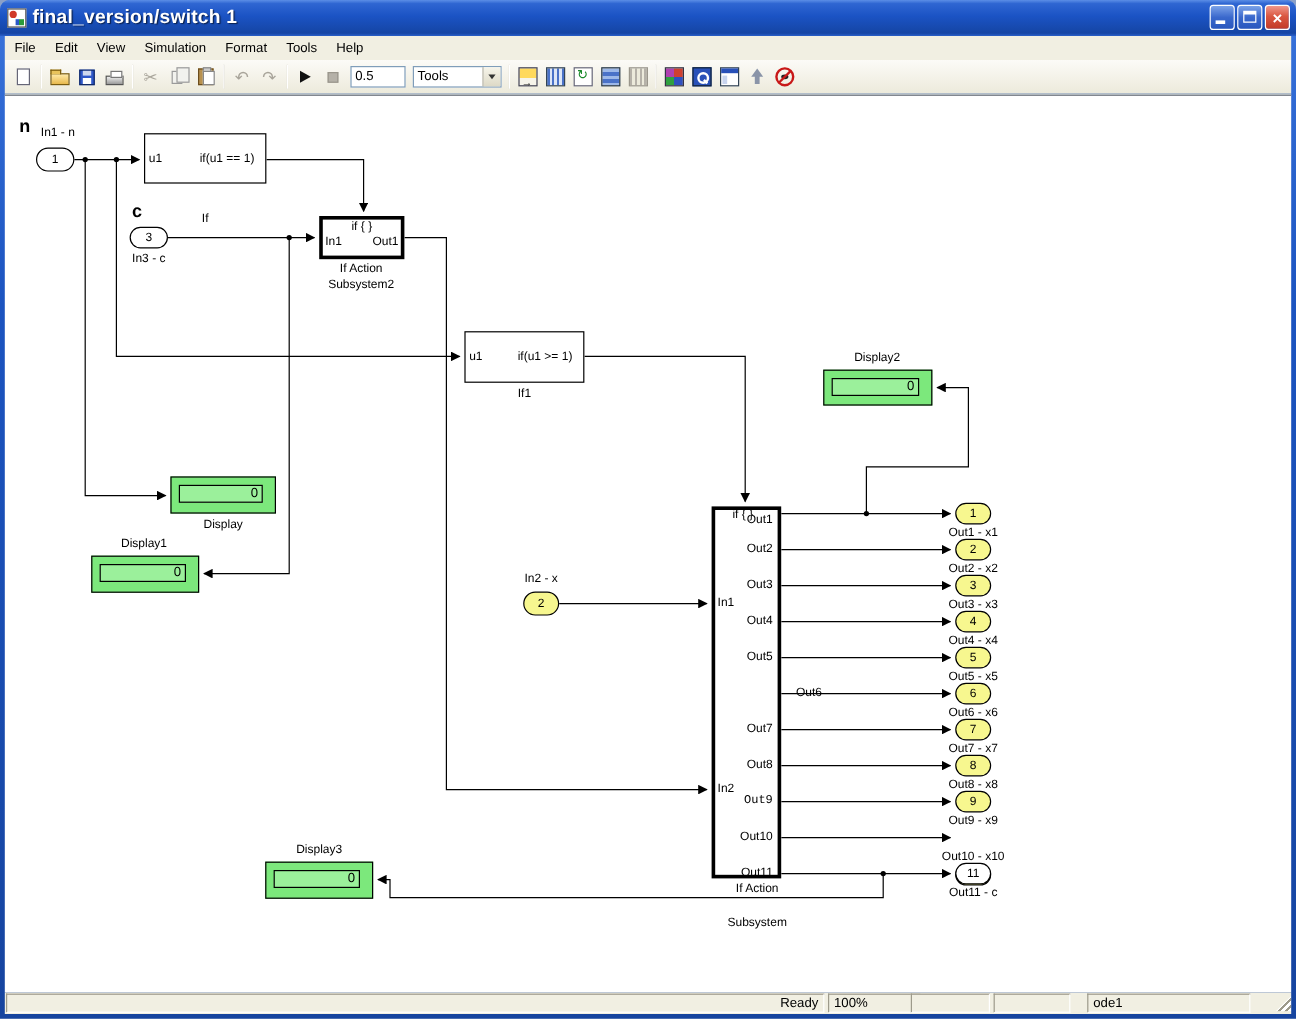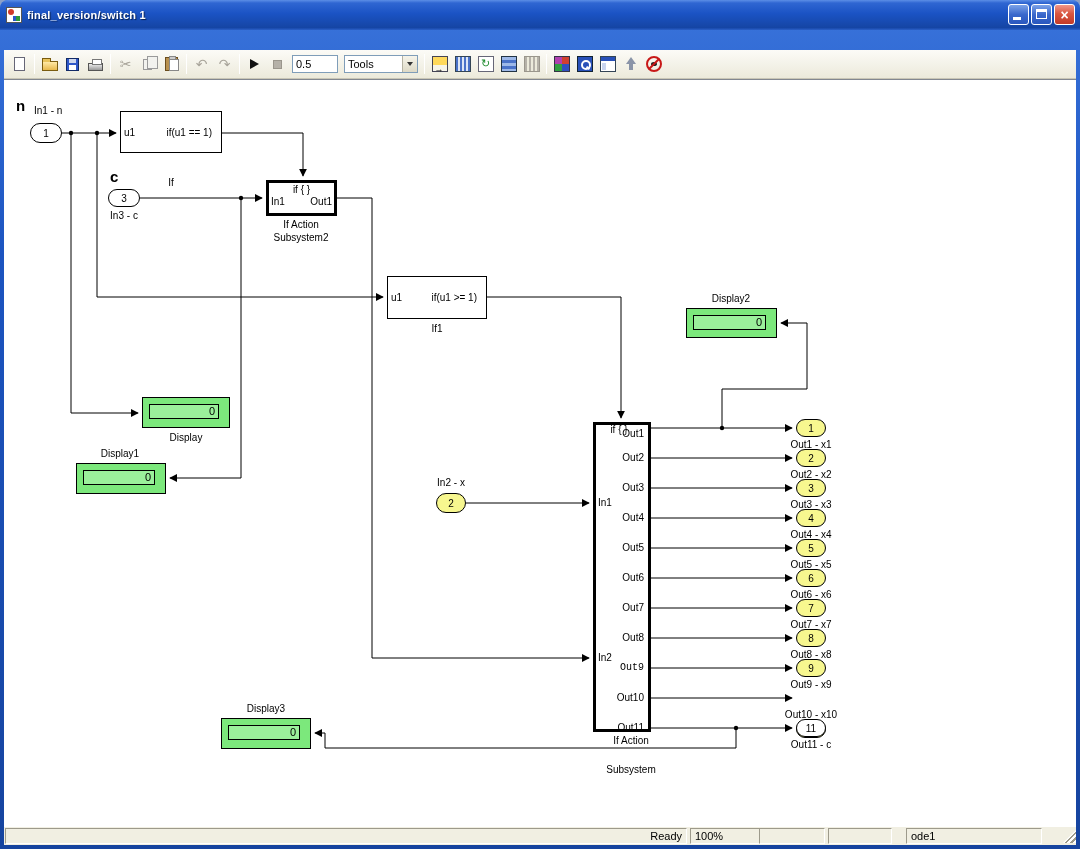--- a/index.html
+++ b/index.html
@@ -4,21 +4,21 @@
 <style>
   html,body{margin:0;padding:0;background:#8ba0c8;}
   *{box-sizing:border-box;font-family:"Liberation Sans", sans-serif;}
   #win{position:relative;width:1080px;height:849px;background:linear-gradient(180deg,#3a74dc,#1c54c0 30%,#16449f);border-radius:8px 8px 0 0;overflow:hidden;}
   
   #titlebar{position:absolute;left:0;top:0;width:100%;height:30px;display:flex;align-items:center;
     background:linear-gradient(180deg,#5c8ee6 0%,#2f66d2 10%,#1b53c4 45%,#1545a4 92%,#2a5fc8 100%);border-radius:8px 8px 0 0;}
   .appicon{width:16px;height:16px;margin:0 5px 0 6px;position:relative;background:#fff;border:1px solid #555;}
   .appicon::before{content:"";position:absolute;left:1px;top:1px;width:6px;height:6px;background:#d03a2a;border-radius:50%;}
   .appicon::after{content:"";position:absolute;right:1px;bottom:1px;width:7px;height:5px;background:linear-gradient(90deg,#2a58c8 0 3px,#2a9a3a 3px);}
-  #titletext{color:#fff;font-weight:bold;font-size:11px;text-shadow:1px 1px 1px rgba(0,0,0,.6);letter-spacing:.2px;}
+  #titletext{color:#fff;font-weight:bold;font-size:16px;text-shadow:1px 1px 1px rgba(0,0,0,.6);letter-spacing:.2px;}
   #winbtns{position:absolute;right:5px;top:4px;display:flex;gap:2px;}
   .wbtn{width:21px;height:21px;border:1px solid #fff;border-radius:3px;position:relative;
     background:linear-gradient(180deg,#7ba2e8,#3a68cc 50%,#2a57be);}
   .wbtn.close{background:linear-gradient(180deg,#f0978a,#da5741 45%,#c23a28);}
   .wbtn .mingl{position:absolute;left:4px;bottom:4px;width:8px;height:3px;background:#fff;}
   .wbtn .maxgl{position:absolute;left:4px;top:4px;width:11px;height:10px;border:1px solid #fff;border-top:3px solid #fff;}
   .wbtn .xgl{position:absolute;left:0;top:1px;width:100%;text-align:center;color:#fff;font-weight:bold;font-size:14px;line-height:18px;}
   
   #menubar{position:absolute;left:4px;right:4px;top:30px;height:20px;background:#f1efe2;display:flex;align-items:center;font-size:11px;color:#000;}
   .mitem{padding:0 8px;line-height:20px;}
@@ -102,20 +102,29 @@
         </div>
       <div class="wbtn">
           <span class="maxgl"></span>
         </div>
       <div class="wbtn close">
           <span class="xgl">×</span>
         </div>
     </div>
   </div>
 
+  <div id="menubar">
+    <span class="mitem">File</span>
+    <span class="mitem">Edit</span>
+    <span class="mitem">View</span>
+    <span class="mitem">Simulation</span>
+    <span class="mitem">Format</span>
+    <span class="mitem">Tools</span>
+    <span class="mitem">Help</span>
+  </div>
 
   <div id="toolbar">
     <div class="tbtn">
         <span class="ic-new"></span>
       </div>
     <div class="tsep"></div>
     <div class="tbtn">
         <span class="ic-open"></span>
       </div>
     <div class="tbtn">
@@ -267,21 +276,21 @@
 
     <div class="blk bold" style="left:589px;top:342px;width:58px;height:310px;"></div>
     <div class="cv ctr" style="left:589px;top:344px;width:52px;">if { }</div>
     <div class="rlabel" style="top:348px;">Out1</div>
     <div class="cv" style="left:594px;top:417px;">In1</div>
     <div class="cv" style="left:594px;top:572px;">In2</div>
     <div class="rlabel" style="top:372px;">Out2</div>
     <div class="rlabel" style="top:402px;">Out3</div>
     <div class="rlabel" style="top:432px;">Out4</div>
     <div class="rlabel" style="top:462px;">Out5</div>
-    <div class="rlabel" style="top:492px;">Out6</div>
+    <div class="rlabel" style="top:492px;margin-left:41px;">Out6</div>
     <div class="rlabel" style="top:522px;">Out7</div>
     <div class="rlabel" style="top:552px;">Out8</div>
     <div class="rlabel" style="top:582px;font-family:Liberation Mono, monospace;">Out9</div>
     <div class="rlabel" style="top:612px;">Out10</div>
     <div class="rlabel" style="top:642px;">Out11</div>
     <div class="cv ctr" style="left:587px;top:655px;width:80px;">If Action</div>
     <div class="cv ctr" style="left:587px;top:684px;width:80px;">Subsystem</div>
 
     <div class="disp" style="left:138px;top:317px;width:88px;height:31px;">
       <div class="val">0</div>

